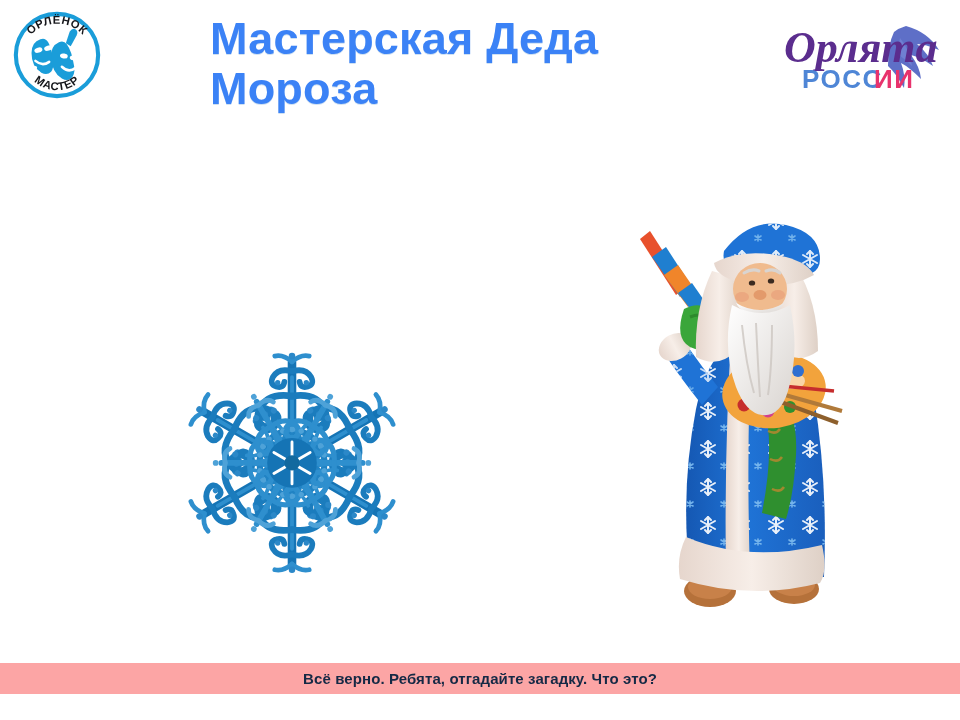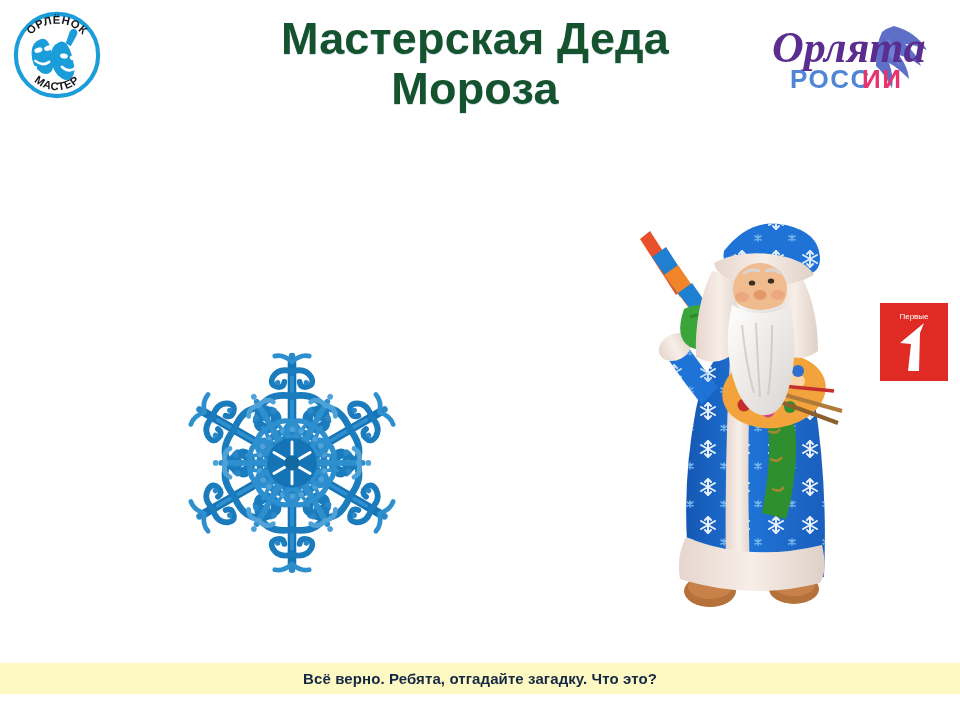--- a/index.html
+++ b/index.html
@@ -31,33 +31,32 @@
     height: 98px;
   }
   .orlyonok-logo svg { display: block; width: 100%; height: 100%; }
 
   
   .title {
     position: absolute;
     left: 210px;
     top: 14px;
     width: 530px;
-    text-align: center;
     font-size: 45px;
     line-height: 1.12;
     font-weight: bold;
-    color: #14532d;
+    color: #3b82f6;
     letter-spacing: 0.2px;
     text-shadow: 0 1px 0 rgba(120,170,215,0.35);
   }
 
   
   .orlyata-logo {
     position: absolute;
-    right: 16px;
+    right: 4px;
     top: 4px;
     width: 176px;
     height: 104px;
   }
   .orlyata-logo svg { display: block; width: 100%; height: 100%; }
 
   
   .riddle {
     position: absolute;
     left: 78px;
@@ -102,21 +101,21 @@
   }
   .pervye-badge svg { display: block; width: 100%; height: 100%; }
 
   
   .caption-bar {
     position: absolute;
     left: 0;
     right: 0;
     top: 663px;
     height: 31px;
-    background: #fef9c3;
+    background: #fca5a5;
     display: flex;
     align-items: center;
     justify-content: center;
   }
   .caption-text {
     font-size: 15px;
     font-weight: bold;
     color: #152945;
     letter-spacing: 0.1px;
     white-space: nowrap;
@@ -363,24 +362,18 @@
       <path d="M108 98 q24 14 48 0 q-6 12 -24 12 q-18 0 -24 -12 z" fill="url(#beardGrad)"></path>
       <path d="M104 100 q-10 44 4 82 q10 26 26 28 q18 2 26 -24 q12 -40 2 -86 q-28 16 -58 0 z" fill="url(#beardGrad)"></path>
       <g stroke="#cdc7c2" stroke-width="2" fill="none" opacity="0.8">
         <path d="M114 120 q4 40 12 68"></path>
         <path d="M128 118 q2 44 4 74"></path>
         <path d="M144 120 q0 42 -4 70"></path>
       </g>
     </svg>
   </div>
 
-  <div class="pervye-badge">
-    <svg viewBox="0 0 68 78" xmlns="http://www.w3.org/2000/svg">
-      <text x="34" y="16" text-anchor="middle" font-family="Liberation Sans, sans-serif" font-size="8" fill="#ffffff">Первые</text>
-      <path d="M44 20 L20 40 L31 41 L28 68 L39 68 L40 30 Z" fill="#ffffff"></path>
-    </svg>
-  </div>
 
   <div class="caption-bar">
     <span class="caption-text">Всё верно. Ребята, отгадайте загадку. Что это?</span>
   </div>
 
 </div>
 
 </body></html>

